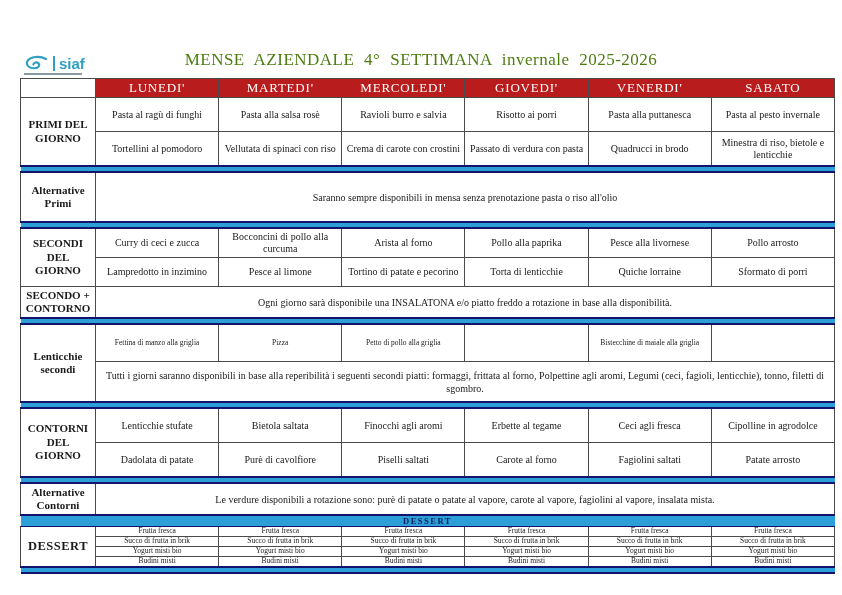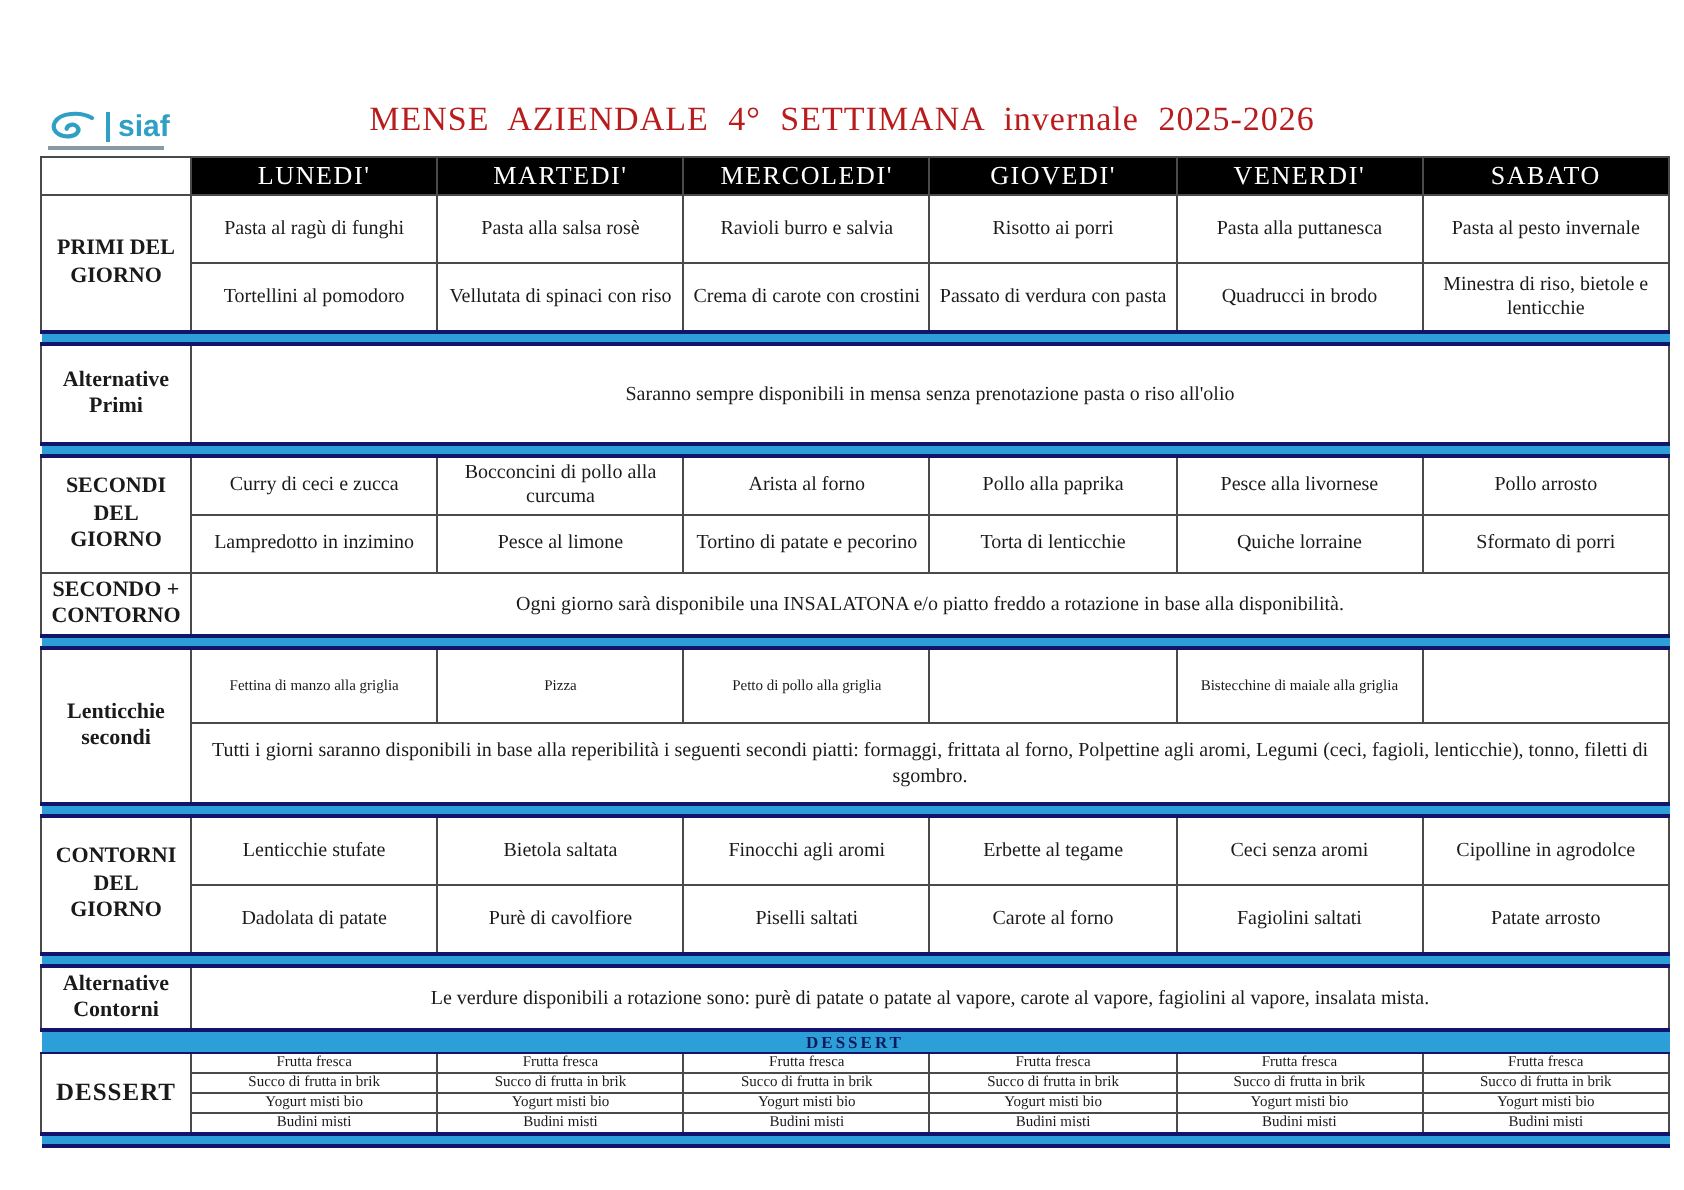--- a/index.html
+++ b/index.html
@@ -8,30 +8,30 @@
   .page{position:relative;width:794px;height:595px;}
 
   
   .logo{position:absolute;left:24px;top:55px;width:70px;}
   .logo-row{display:flex;align-items:center;gap:3px;}
   .logo-text{font-family:"Liberation Sans",sans-serif;font-weight:bold;
              font-size:15px;color:#2f9fc4;border-left:2px solid #2f9fc4;
              padding-left:4px;line-height:1;}
   .logo-rule{margin-top:2px;height:2px;background:#8a9aa5;width:58px;}
   .title{position:absolute;left:0;top:50px;width:842px;text-align:center;
-         font-size:17px;font-weight:normal;color:#b91c1c;margin:0;
+         font-size:17px;font-weight:normal;color:#4d7c0f;margin:0;
          word-spacing:5px;letter-spacing:0.5px;}
 
   
   table.menu{position:absolute;left:20px;top:78px;width:815px;
              border-collapse:collapse;table-layout:fixed;}
   col.c-label{width:75px;}
   td,th{border:1px solid #4a4a4a;text-align:center;vertical-align:middle;
         padding:1px 3px;overflow:hidden;}
-  th.day{background:#000000;color:#fff;font-weight:normal;font-size:13px;
+  th.day{background:#b91c1c;color:#fff;font-weight:normal;font-size:13px;
          letter-spacing:0.8px;height:16px;padding:1px 0;}
   td.corner{background:#fff;}
   td.label{font-weight:bold;font-size:11px;line-height:1.25;}
   td.label-sm{font-weight:bold;font-size:11px;line-height:1.2;margin-top:28px;}
   td.cell{font-size:10px;line-height:1.2;}
   tr.r-primi td.cell, tr.r-contorni td.cell{height:31px;}
   tr.r-secondi td.cell{height:26px;}
   td.note{font-size:10px;line-height:1.3;padding:2px 8px;}
   td.note-tall{height:44px;text-align:center;}
   td.note-mid{height:26px;}
@@ -160,21 +160,21 @@
     <tr class="band">
           <td colspan="7"></td>
         </tr>
 
     <tr class="r-contorni">
       <td class="label" rowspan="2">CONTORNI DEL GIORNO</td>
       <td class="cell">Lenticchie stufate</td>
       <td class="cell">Bietola saltata</td>
       <td class="cell">Finocchi agli aromi</td>
       <td class="cell">Erbette al tegame</td>
-      <td class="cell">Ceci senza aromi</td>
+      <td class="cell">Ceci agli fresca</td>
       <td class="cell">Cipolline in agrodolce</td>
     </tr>
     <tr class="r-contorni">
       <td class="cell">Dadolata di patate</td>
       <td class="cell">Purè di cavolfiore</td>
       <td class="cell">Piselli saltati</td>
       <td class="cell">Carote al forno</td>
       <td class="cell">Fagiolini saltati</td>
       <td class="cell">Patate arrosto</td>
     </tr>

